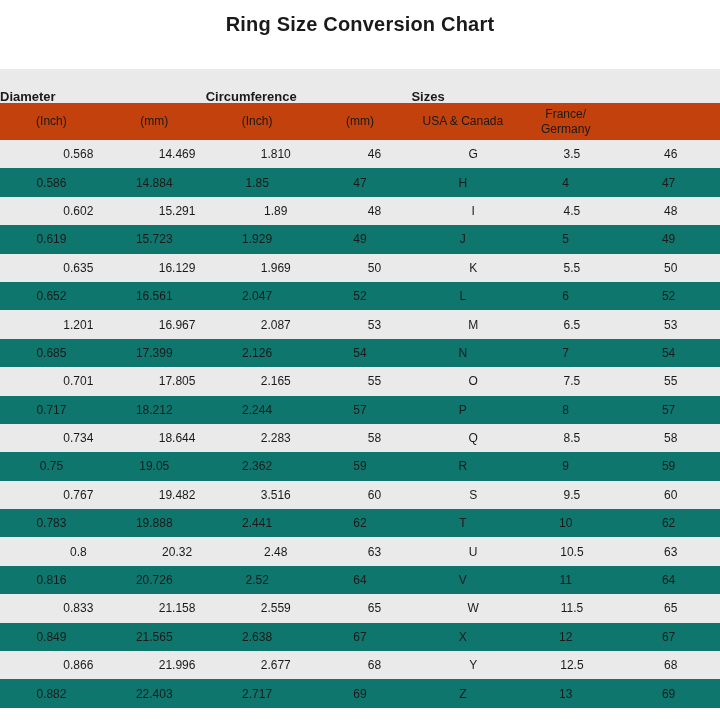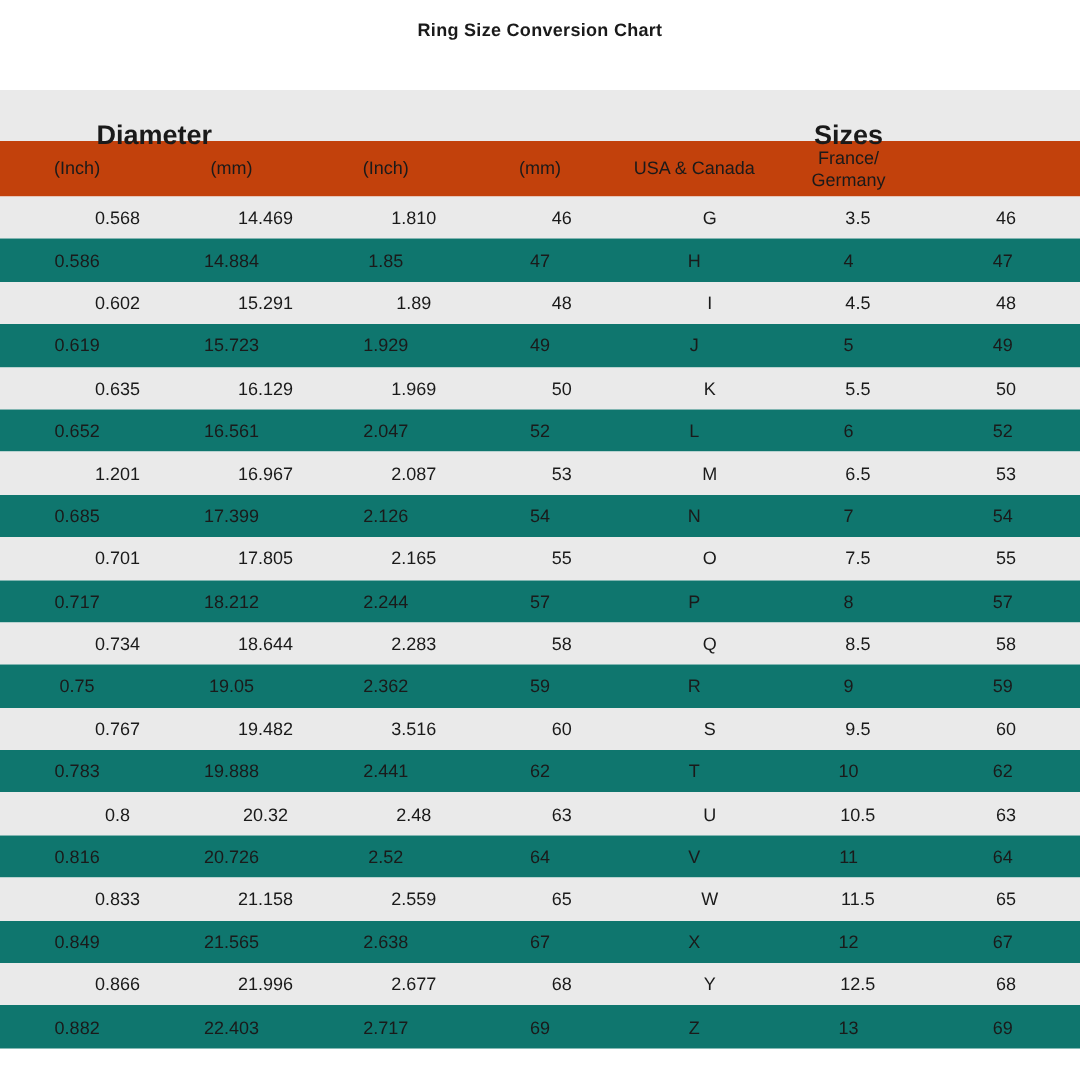--- a/index.html
+++ b/index.html
@@ -14,42 +14,42 @@
   }
   .page {
     width: 720px;
     height: 720px;
     position: relative;
   }
   h1.title {
     margin: 0;
     padding-top: 13px;
     text-align: center;
-    font-size: 12px;
+    font-size: 20px;
     font-weight: bold;
     letter-spacing: 0.2px;
     color: var(--text, #1a1a1a);
   }
   .table {
     margin-top: 33px;
     width: 720px;
   }
   .grid-row {
     display: grid;
     grid-template-columns: repeat(7, 1fr);
     align-items: center;
   }
   .group-row {
     height: 34px;
     background: var(--stripe, #eaeaea);
   }
   .group-cell {
-    text-align: center;
+    text-align: left;
     font-weight: bold;
-    font-size: 18px;
+    font-size: 13px;
     margin-top: 20px;
   }
   .g-diameter      { grid-column: 1 / span 2; }
   .g-circumference { grid-column: 3 / span 2; }
   .g-sizes         { grid-column: 5 / span 3; }
   .sub-row {
     height: 37px;
     background: #c2410c;
   }
   .sub-cell {
@@ -75,20 +75,21 @@
 <body>
 
 <div class="page">
 
   <h1 class="title">Ring Size Conversion Chart</h1>
 
   <div class="table">
 
     <div class="grid-row group-row">
       <div class="group-cell g-diameter">Diameter</div>
+      <div class="group-cell g-circumference">Circumference</div>
       <div class="group-cell g-sizes">Sizes</div>
     </div>
 
     <div class="grid-row sub-row" id="subhead">
         <div class="sub-cell">(Inch)</div>
         <div class="sub-cell">(mm)</div>
         <div class="sub-cell">(Inch)</div>
         <div class="sub-cell">(mm)</div>
         <div class="sub-cell">USA &amp; Canada</div>
         <div class="sub-cell">France/ Germany</div>

